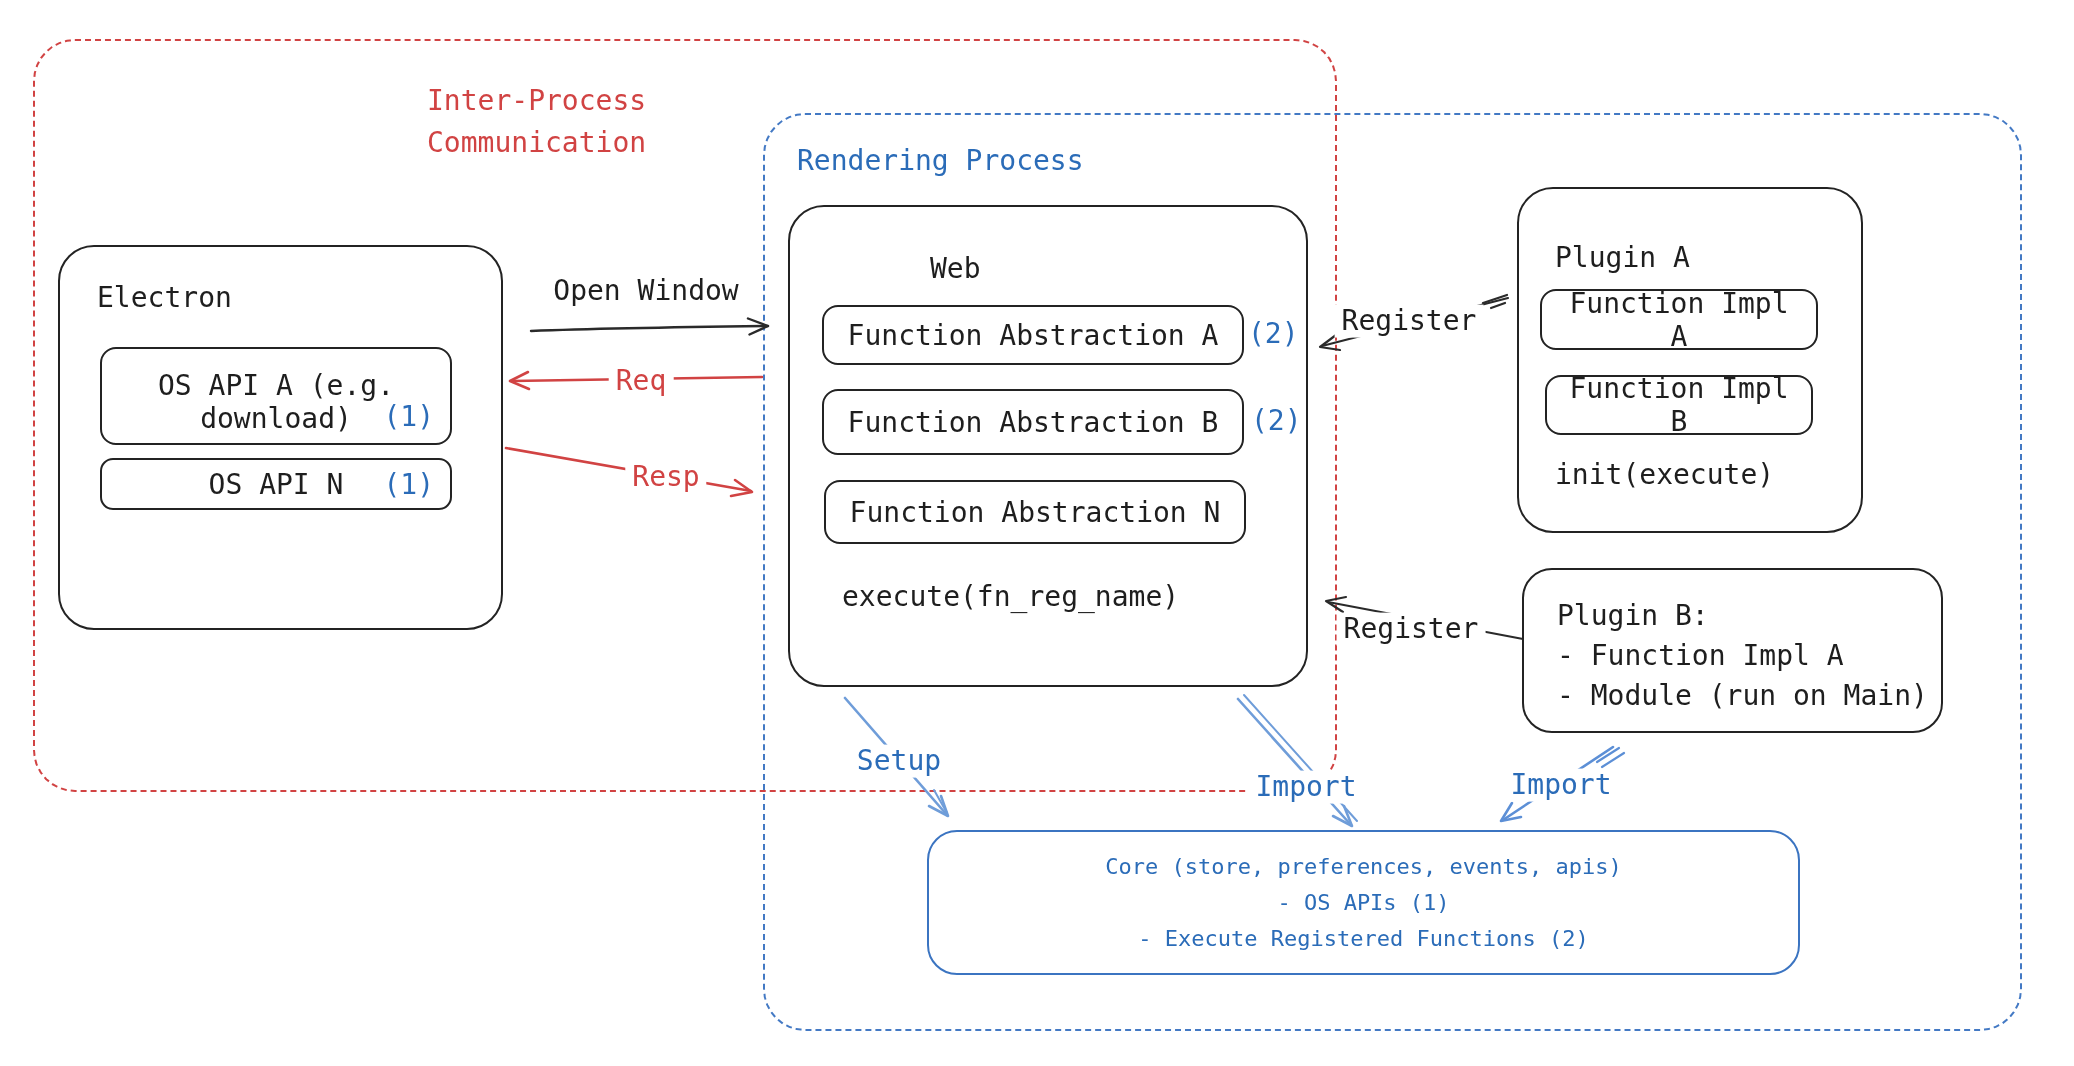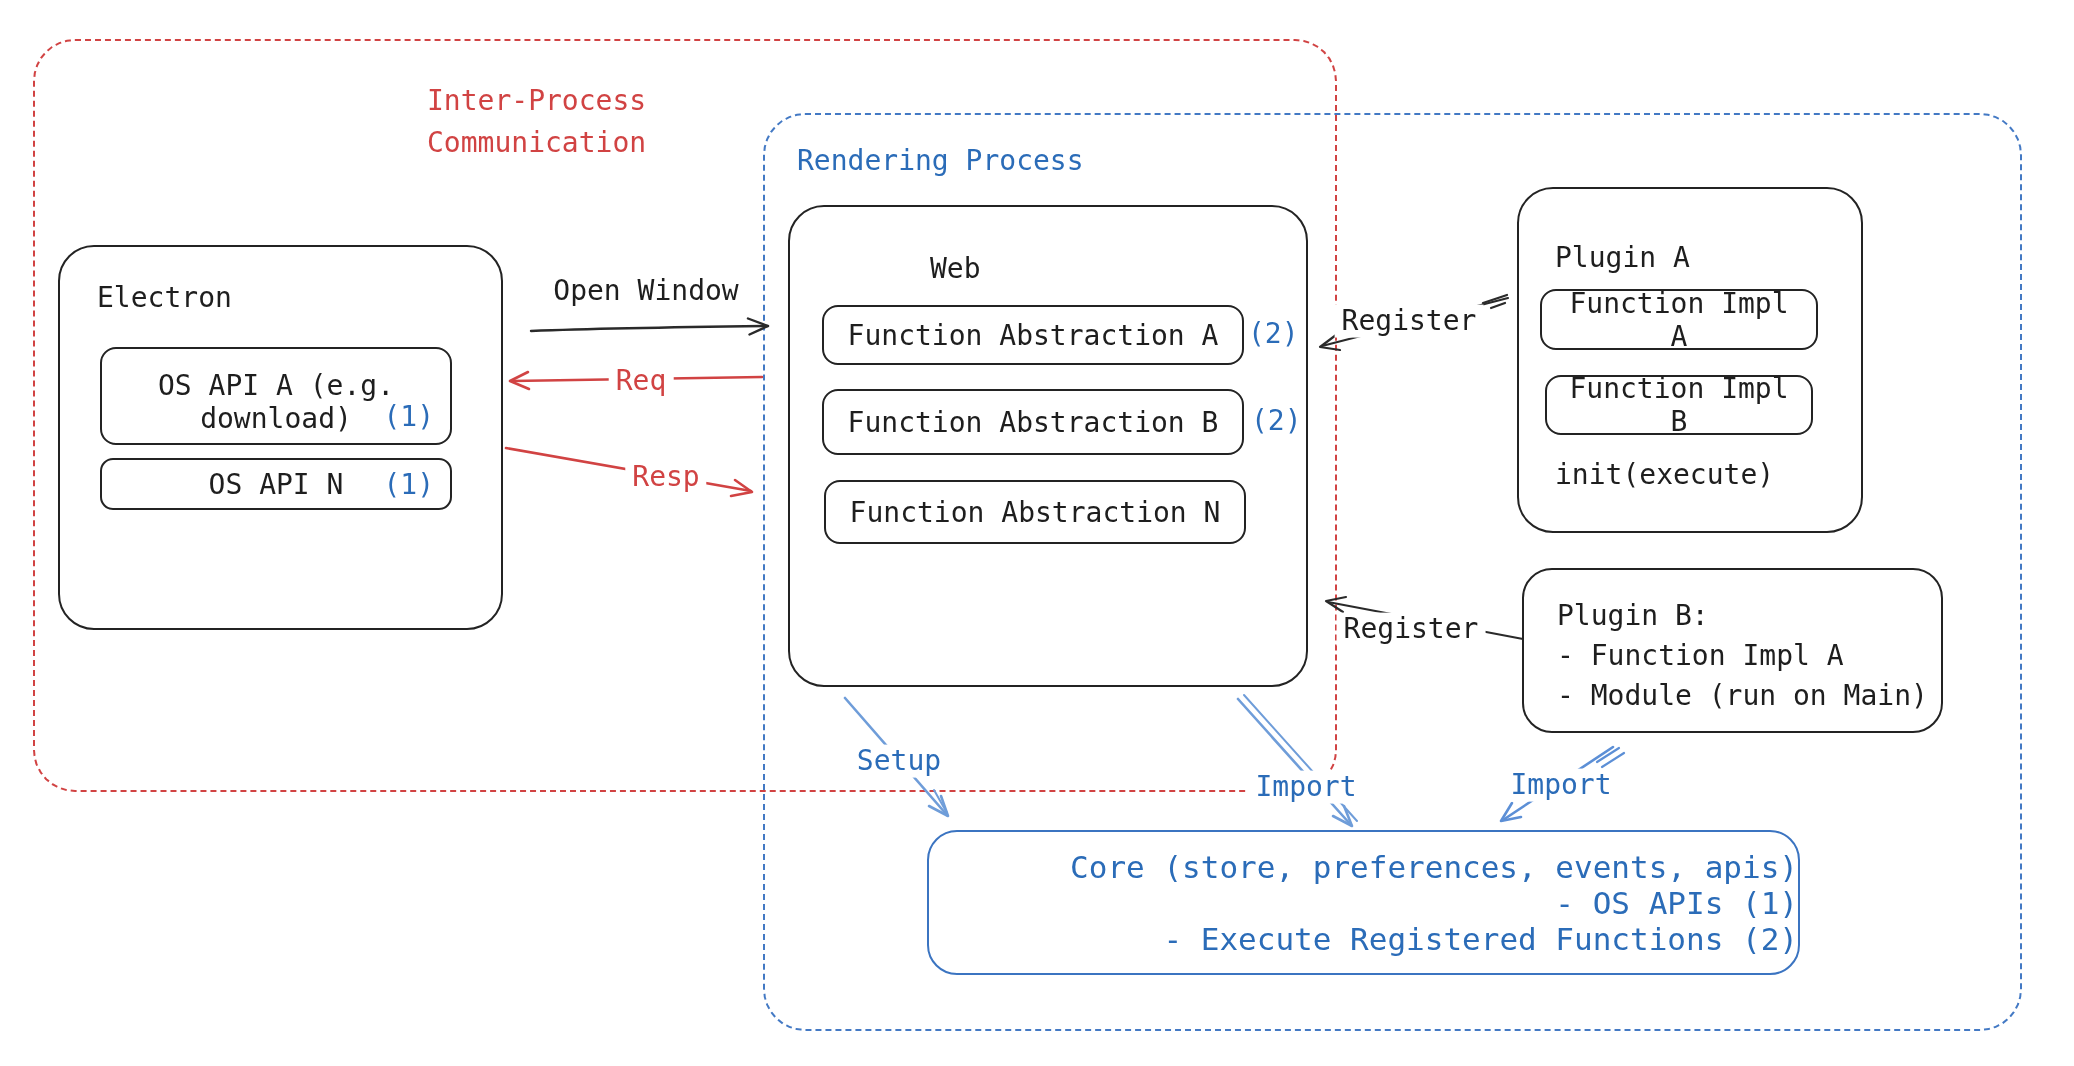--- a/index.html
+++ b/index.html
@@ -22,21 +22,21 @@
   .ann{color:#2b6cb8;}
   .ann-inbox{position:absolute;font-size:28px;}
   .ann-outside{position:absolute;font-size:28px;color:#2b6cb8;z-index:4;}
   .arrow-label{position:absolute;transform:translate(-50%,-50%);font-size:28px;font-weight:500;
                background:#ffffff;padding:1px 7px;z-index:4;white-space:pre;line-height:1.1;}
   .al-black{color:#1e1e1e;}
   .al-red{color:#d14343;}
   .al-blue{color:#2b6cb8;}
   svg.arrows{position:absolute;left:0;top:0;z-index:2;}
   .pb-lines{position:absolute;left:33px;top:26px;font-size:28px;line-height:40px;white-space:pre;}
-  .core-lines{width:100%;text-align:right;font-size:31px;line-height:36px;color:#2b6cb8;white-space:pre;}
+  .core-lines{width:100%;text-align:center;font-size:22px;line-height:36px;color:#2b6cb8;white-space:pre;}
 </style>
 </head>
 <body>
 
 <div class="canvas">
 
   <div class="region region-red"></div>
   <div class="region region-blue"></div>
 
   <div class="region-label lbl-ipc"><span>Inter-Process</span><br><span>Communication</span></div>
@@ -108,20 +108,21 @@
     <div class="node-title" style="left:140px;top:45px;">Web</div>
     <div class="node small" style="left:32px;top:98px;width:422px;height:60px;">
       <span>Function Abstraction A</span>
     </div>
     <div class="node small" style="left:32px;top:182px;width:422px;height:66px;">
       <span>Function Abstraction B</span>
     </div>
     <div class="node small" style="left:34px;top:273px;width:422px;height:64px;">
       <span>Function Abstraction N</span>
     </div>
+    <div class="node-title" style="left:52px;top:373px;">execute(fn_reg_name)</div>
   </div>
 
   <div class="ann-outside" style="left:1248px;top:317px;">(2)</div>
   <div class="ann-outside" style="left:1251px;top:404px;">(2)</div>
 
   <div class="node big" style="left:1517px;top:167px;width:346px;height:346px;margin-top:20px;">
     <div class="node-title" style="left:36px;top:52px;">Plugin A</div>
     <div class="node small" style="left:21px;top:100px;width:278px;height:61px;">
       <span>Function Impl A</span>
     </div>

